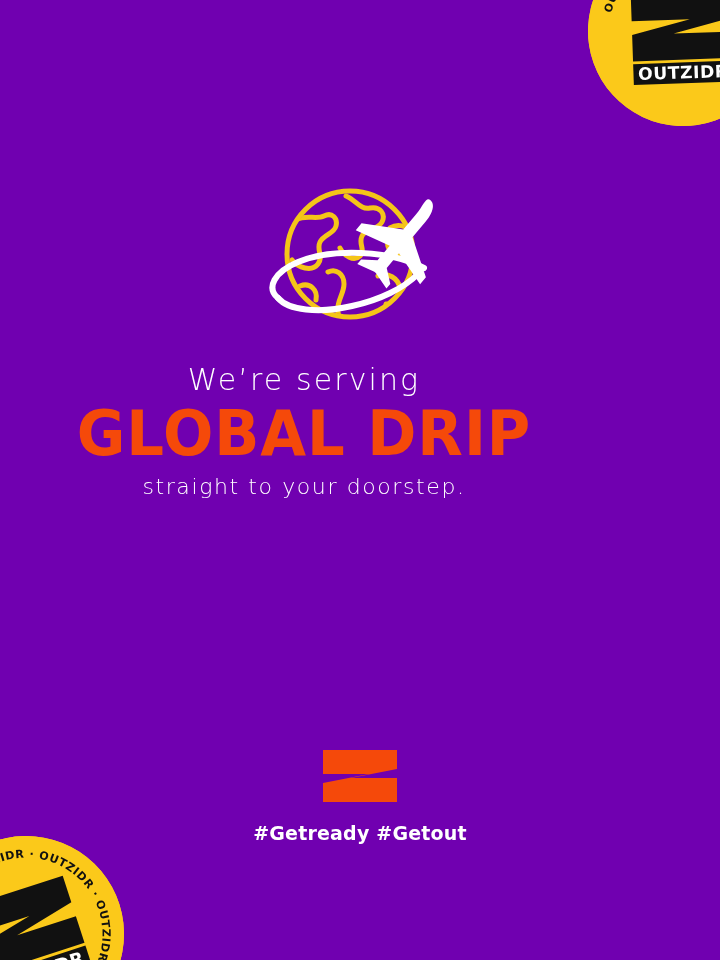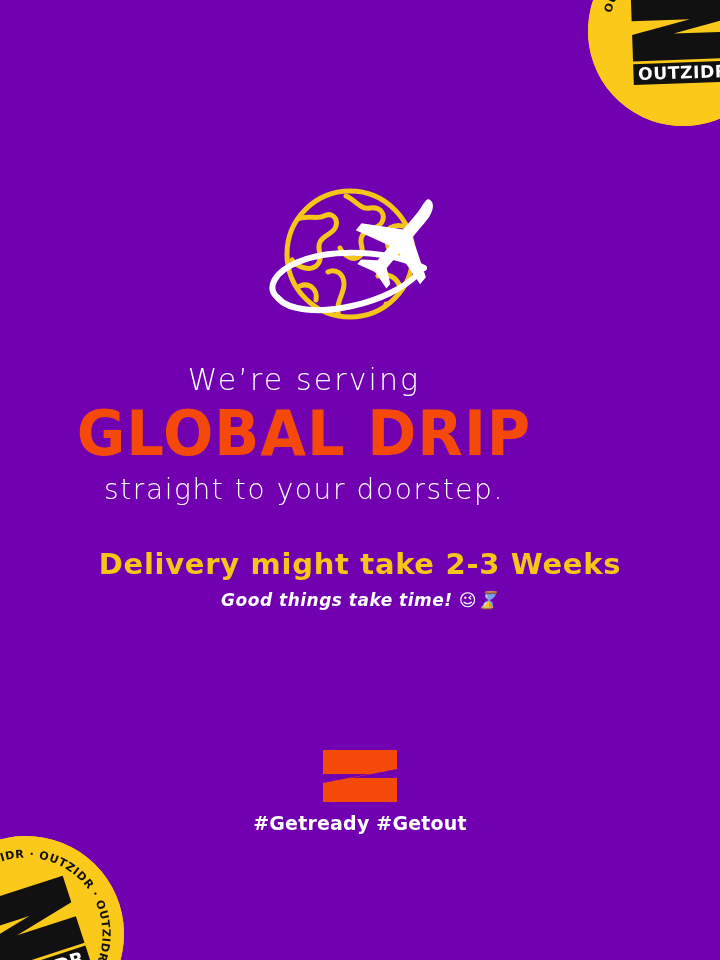--- a/index.html
+++ b/index.html
@@ -96,21 +96,21 @@
     letter-spacing: 1px;
     color: #f5490a;
     margin-top: 6px;
     transform: scaleX(0.94);
     transform-origin: center;
     white-space: nowrap;
   }
   .line-sub {
     font-family: "DejaVu Sans", sans-serif;
     font-weight: 300;
-    font-size: 28px;
+    font-size: 22px;
     letter-spacing: 1.6px;
     color: #ffffff;
     margin-top: 8px;
     line-height: 1.1;
   }
 
   
   .notice {
     position: absolute;
     left: 0;
@@ -155,21 +155,21 @@
     display: block;
     width: 100%;
     height: 100%;
   }
   .lockup-tagline {
     font-family: "DejaVu Sans", sans-serif;
     font-weight: 700;
     font-size: 19px;
     letter-spacing: 0.2px;
     color: #ffffff;
-    margin-top: 8px;
+    margin-top: 18px;
   }
 </style>
 </head>
 <body>
 
 <div id="poster">
 
   <div class="seal seal-tr">
     <svg viewBox="0 0 200 200" aria-hidden="true">
       <defs>
@@ -230,24 +230,20 @@
       </g>
     </svg>
   </div>
 
   <div class="copy">
     <div class="line-kicker">We’re serving</div>
     <div class="line-headline">GLOBAL DRIP</div>
     <div class="line-sub">straight to your doorstep.</div>
   </div>
 
-  <div class="notice">
-    <div class="notice-main">Delivery might take 2-3 Weeks</div>
-    <div class="notice-sub">Good things take time! 😉⌛</div>
-  </div>
 
   <div class="lockup">
     <div class="lockup-mark">
       <svg viewBox="0 0 80 56" aria-hidden="true">
         <path d="M 3,2 L 77,2 L 77,21 L 31,30 L 77,30 L 77,54 L 3,54 L 3,35 L 49,26 L 3,26 Z" fill="#f5490a"></path>
       </svg>
     </div>
     <div class="lockup-tagline">#Getready #Getout</div>
   </div>
 

